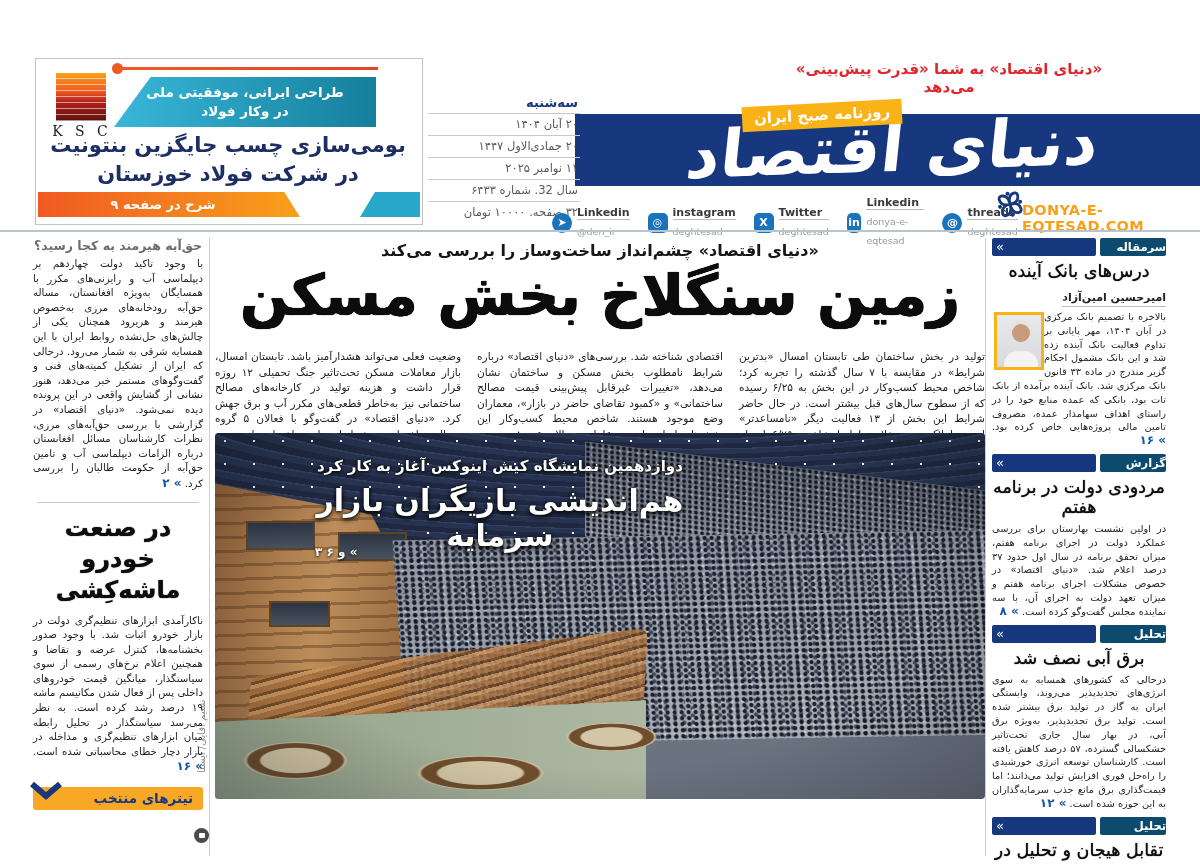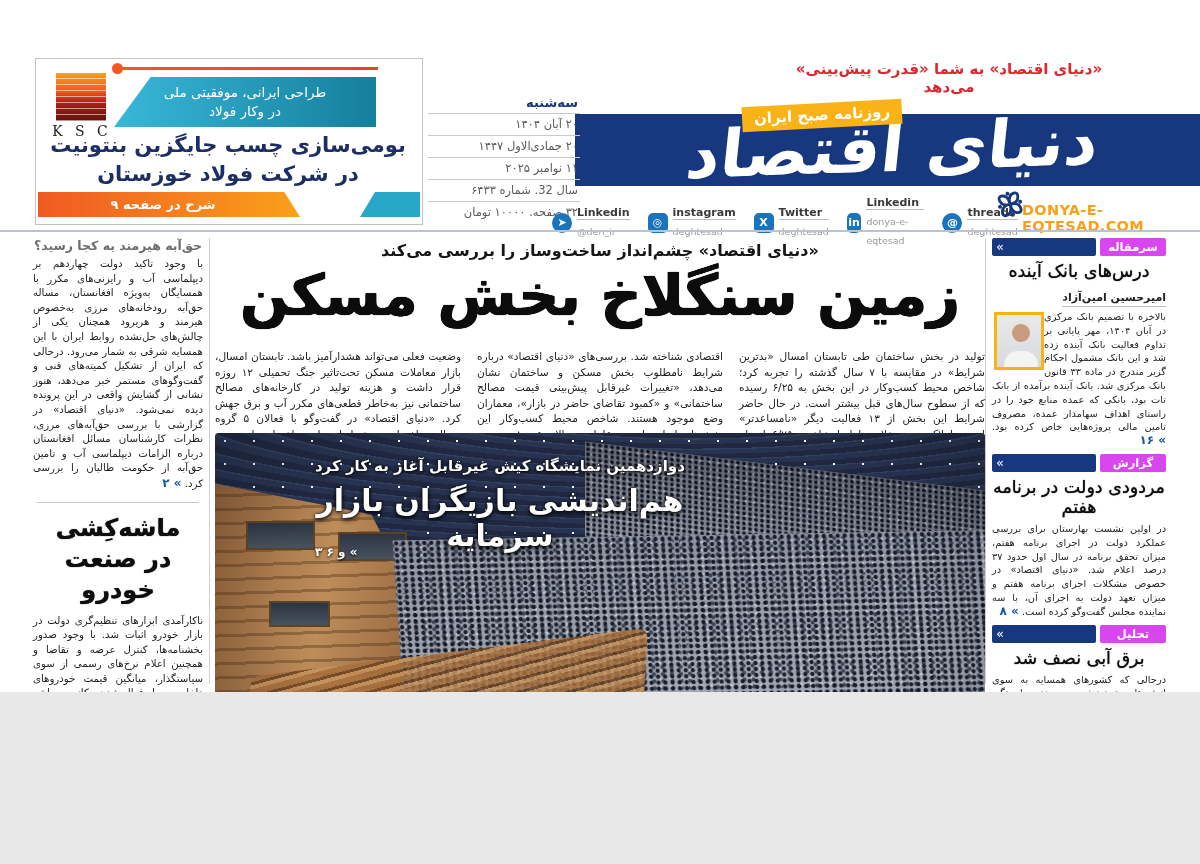--- a/index.html
+++ b/index.html
@@ -1,29 +1,29 @@
 <!DOCTYPE html>
 <html lang="fa" dir="rtl"><head>
 <meta charset="utf-8">
 <style>
   * { margin:0; padding:0; box-sizing:border-box; }
   html,body { background:#e8e8e8; }
   body { font-family:"DejaVu Sans", sans-serif; }
-  #page { position:relative; width:1200px; height:692px; margin:0 auto; background:#fff; overflow:hidden; direction:rtl; }
+  #page { position:relative; width:1200px; height:864px; margin:0 auto; background:#fff; overflow:hidden; direction:rtl; }
 
   
   .ad-box { position:absolute; left:35px; top:58px; width:388px; height:167px; border:1px solid #c3c3c3; background:#fff; }
   .ad-topline { position:absolute; left:86px; top:8px; width:256px; height:3px; background:linear-gradient(90deg,#f05a22,#e2442a); }
   .ad-topdot { position:absolute; left:76px; top:4px; width:11px; height:11px; border-radius:50%; background:#f05a22; }
   .ksc-logo { position:absolute; left:20px; top:14px; width:50px; height:48px;
       background:linear-gradient(180deg,#f9a11b 0%,#f05a22 38%, #b4201a 60%, #5d120c 100%);
       background-image:repeating-linear-gradient(180deg, transparent 0 5px, rgba(255,255,255,.55) 5px 6px), linear-gradient(180deg,#f9a11b 0%,#f05a22 38%, #b4201a 60%, #5d120c 100%); }
   .ksc-text { position:absolute; left:16px; top:64px; width:60px; text-align:center; font-size:14px; letter-spacing:4px; color:#1a1a1a; direction:ltr; font-family:"DejaVu Serif", serif; }
   .ad-banner { position:absolute; left:78px; top:18px; width:262px; height:50px; background:linear-gradient(to left,#157f9c,#39b7d9); clip-path:polygon(14% 0,100% 0,100% 100%,0 100%);
-      color:#fff; font-weight:normal; font-size:13.5px; text-align:center; padding-top:6px; line-height:19px; }
+      color:#fff; font-weight:bold; font-size:13.5px; text-align:center; padding-top:6px; line-height:19px; }
   .ad-headline { position:absolute; left:8px; right:10px; top:72px; text-align:center; color:#1c2e63; font-weight:bold; font-size:21px; line-height:29px; }
   .ad-footer { position:absolute; left:2px; bottom:7px; width:262px; height:25px; background:linear-gradient(to left,#f9a01b,#f05a22); clip-path:polygon(0 0,94% 0,100% 100%,0 100%);
       color:#fff; font-weight:bold; font-size:13px; line-height:25px; padding-right:12px; direction:rtl; text-align:center; }
   .ad-corner { position:absolute; right:2px; bottom:7px; width:60px; height:25px; background:#29a7c9; clip-path:polygon(25% 0,100% 0,100% 100%,0 100%); }
 
   .dates { position:absolute; left:428px; top:92px; width:152px; direction:rtl; }
   .dates .row { font-size:11.5px; color:#5a5a5a; text-align:right; padding:3px 2px 3px 0; border-top:1px solid #c9c9c9; line-height:15px; }
   .dates .row.first { border-top:none; color:#17377e; font-weight:bold; font-size:13px; }
 
   .band { position:absolute; left:575px; right:0; top:114px; height:72px; background:#17377e; }
@@ -97,21 +97,21 @@
   .lcol .ttl { text-align:center; color:#0d0d0d; font-weight:bold; font-size:24px; line-height:31px; text-shadow:0 0 1px #000; margin-bottom:8px; }
   .lcol .bd { font-size:10.2px; line-height:14.6px; text-align:justify; color:#1d1d1d; }
   .lcol .sep { border-top:1px solid #c9c9c9; margin:10px 4px; }
 
   .selhead { position:relative; background:#f9a826; border-radius:3px; height:23px; color:#17377e; font-weight:bold; font-size:13.5px; line-height:23px; padding-right:10px; margin:12px 0 2px; }
   .selhead svg { position:absolute; left:-4px; top:-6px; }
 
   
   .rcol { position:absolute; left:992px; top:238px; width:174px; }
   .tagrow { display:flex; align-items:center; gap:4px; height:18px; margin-bottom:5px; }
-  .tagrow .tag { flex:0 0 66px; background:#d946ef; border-radius:2px; color:#fff; font-weight:bold; font-size:11.5px; text-align:center; line-height:18px; }
+  .tagrow .tag { flex:0 0 66px; background:#0c4a6e; border-radius:2px; color:#fff; font-weight:bold; font-size:11.5px; line-height:18px; }
   .tagrow .bar { flex:1; background:#17377e; height:18px; border-radius:2px; color:#fff; font-size:13px; line-height:17px; text-align:left; padding-left:4px; direction:ltr; }
   .rcol .ttl { text-align:center; font-weight:normal; font-size:17.5px; color:#0d0d0d; text-shadow:0 0 1px #000; margin:2px 0 5px; }
   .rcol .auth { font-size:11px; font-weight:bold; color:#222; border-bottom:1px solid #bbb; display:inline-block; padding-bottom:2px; margin-bottom:3px; }
   .rcol .bd { font-size:9.8px; line-height:13.8px; text-align:justify; color:#1d1d1d; margin-bottom:6px; }
   .portrait { float:left; width:50px; height:58px; border:3px solid #f9b317; background:linear-gradient(180deg,#e9eaec,#d7d9dc); margin:2px 0 3px 2px; position:relative; overflow:hidden; }
   .portrait .hair { position:absolute; top:5px; left:12px; width:24px; height:14px; border-radius:12px 12px 0 0; background:#e6e4e0; }
   .portrait .face { position:absolute; top:9px; left:15px; width:18px; height:18px; border-radius:50%; background:#c79b7e; }
   .portrait .body { position:absolute; bottom:-8px; left:7px; width:34px; height:24px; border-radius:14px 14px 0 0; background:#f4f4f4; }
 </style>
 </head>
@@ -200,37 +200,37 @@
     <div class="ph-window" style="left:16%; top:27%; width:9%; height:8%;"></div>
     <div class="ph-window" style="left:7%; top:46%; width:8%; height:7%;"></div>
     <div class="ph-crowd"></div>
     <div class="ph-rows"></div>
     <div class="ph-floor"></div>
     <div class="med" style="left:2%; bottom:4%; width:17%; height:13%;"></div>
     <div class="med" style="left:24%; bottom:1%; width:21%; height:12%;"></div>
     <div class="med" style="left:44%; bottom:12%; width:15%; height:10%;"></div>
     <div class="ph-shade"></div>
     <div class="ph-caption">
-      <div class="k">دوازدهمین نمایشگاه کیش غیرقابل آغاز به کار کرد</div>
+      <div class="k">دوازدهمین نمایشگاه کیش اینوکس آغاز به کار کرد</div>
       <div class="t">هم‌اندیشی بازیگران بازار سرمایه</div>
     </div>
     <div class="ph-ref pageref" style="color:#fff">۳ و ۶ «</div>
   </div>
   <div class="credit">نسیم آقایی/ ایسنا</div>
   <div class="cam">
       <i></i>
     </div>
 
   <div class="lcol">
     <div class="kick">حق‌آبه هیرمند به کجا رسید؟</div>
     <div class="bd"><span>با وجود تاکید دولت چهاردهم بر دیپلماسی آب و رایزنی‌های مکرر با همسایگان به‌ویژه افغانستان، مساله حق‌آبه رودخانه‌های مرزی به‌خصوص هیرمند و هریرود همچنان یکی از چالش‌های حل‌نشده روابط ایران با این همسایه شرقی به شمار می‌رود. درحالی که ایران از تشکیل کمیته‌های فنی و گفت‌وگوهای مستمر خبر می‌دهد، هنوز نشانی از گشایش واقعی در این پرونده دیده نمی‌شود. «دنیای اقتصاد» در گزارشی با بررسی حق‌آبه‌های مرزی، نظرات کارشناسان مسائل افغانستان درباره الزامات دیپلماسی آب و تامین حق‌آبه از حکومت طالبان را بررسی کرد. </span><span class="pageref">۲ «</span></div>
     <div class="sep"></div>
     <div class="ttl">
+      <div>در صنعت خودرو</div>
       <div>ماشه‌کِشی</div>
-      <div>در صنعت خودرو</div>
     </div>
     <div class="bd"><span>ناکارآمدی ابزارهای تنظیم‌گری دولت در بازار خودرو اثبات شد. با وجود صدور بخشنامه‌ها، کنترل عرضه و تقاضا و همچنین اعلام نرخ‌های رسمی از سوی سیاستگذار، میانگین قیمت خودروهای داخلی پس از فعال شدن مکانیسم ماشه ۱۹ درصد رشد کرده است. به نظر می‌رسد سیاستگذار در تحلیل رابطه میان ابزارهای تنظیم‌گری و مداخله در بازار دچار خطای محاسباتی شده است. </span><span class="pageref">۱۶ «</span></div>
 
     <div class="selhead">
       <span>تیترهای منتخب</span>
       <svg width="34" height="20" viewBox="0 0 34 20">
           <polyline points="3,3 17,15 31,3" fill="none" stroke="#17377e" stroke-width="6"></polyline>
         </svg>
     </div>
 

